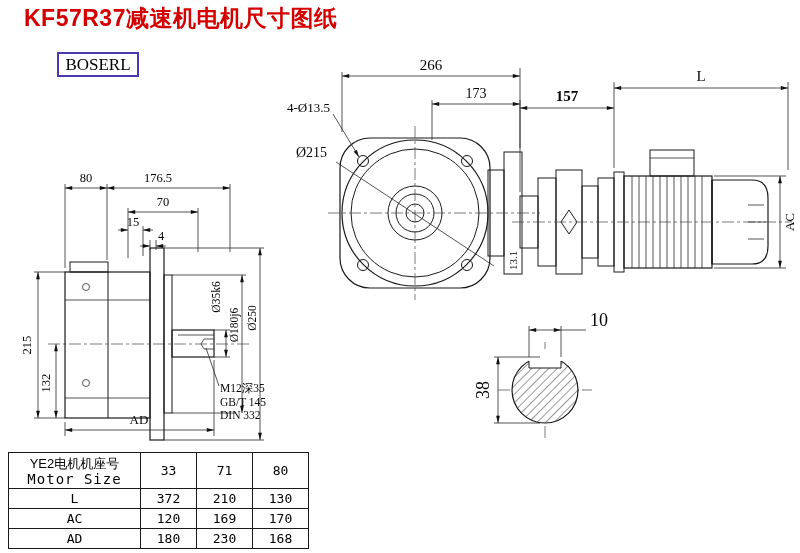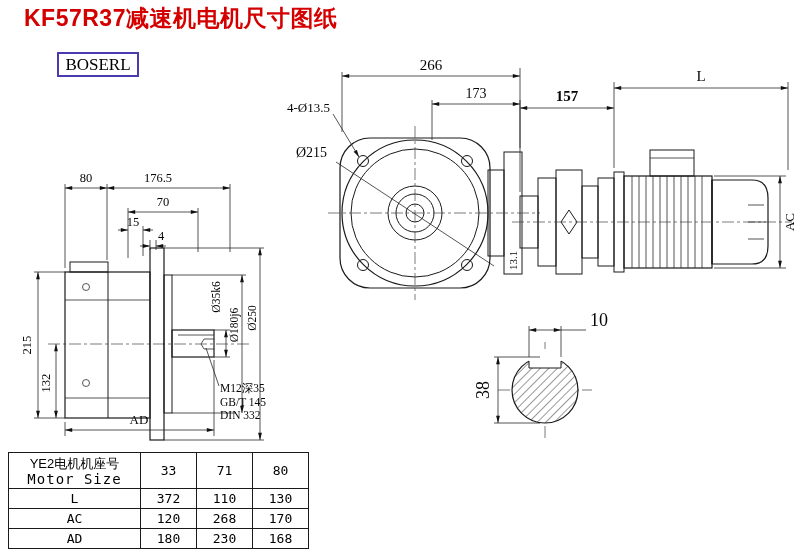--- a/index.html
+++ b/index.html
@@ -250,27 +250,27 @@
         <div class="hd-cn">YE2电机机座号</div>
         <div class="hd-en">Motor Size</div>
       </td>
       <td class="val">33</td>
       <td class="val">71</td>
       <td class="val">80</td>
     </tr>
     <tr>
       <td>L</td>
       <td class="val">372</td>
-      <td class="val">110</td>
+      <td class="val">210</td>
       <td class="val">130</td>
     </tr>
     <tr>
       <td>AC</td>
       <td class="val">120</td>
-      <td class="val">268</td>
+      <td class="val">169</td>
       <td class="val">170</td>
     </tr>
     <tr>
       <td>AD</td>
       <td class="val">180</td>
       <td class="val">230</td>
       <td class="val">168</td>
     </tr>
   </tbody>
 </table>

